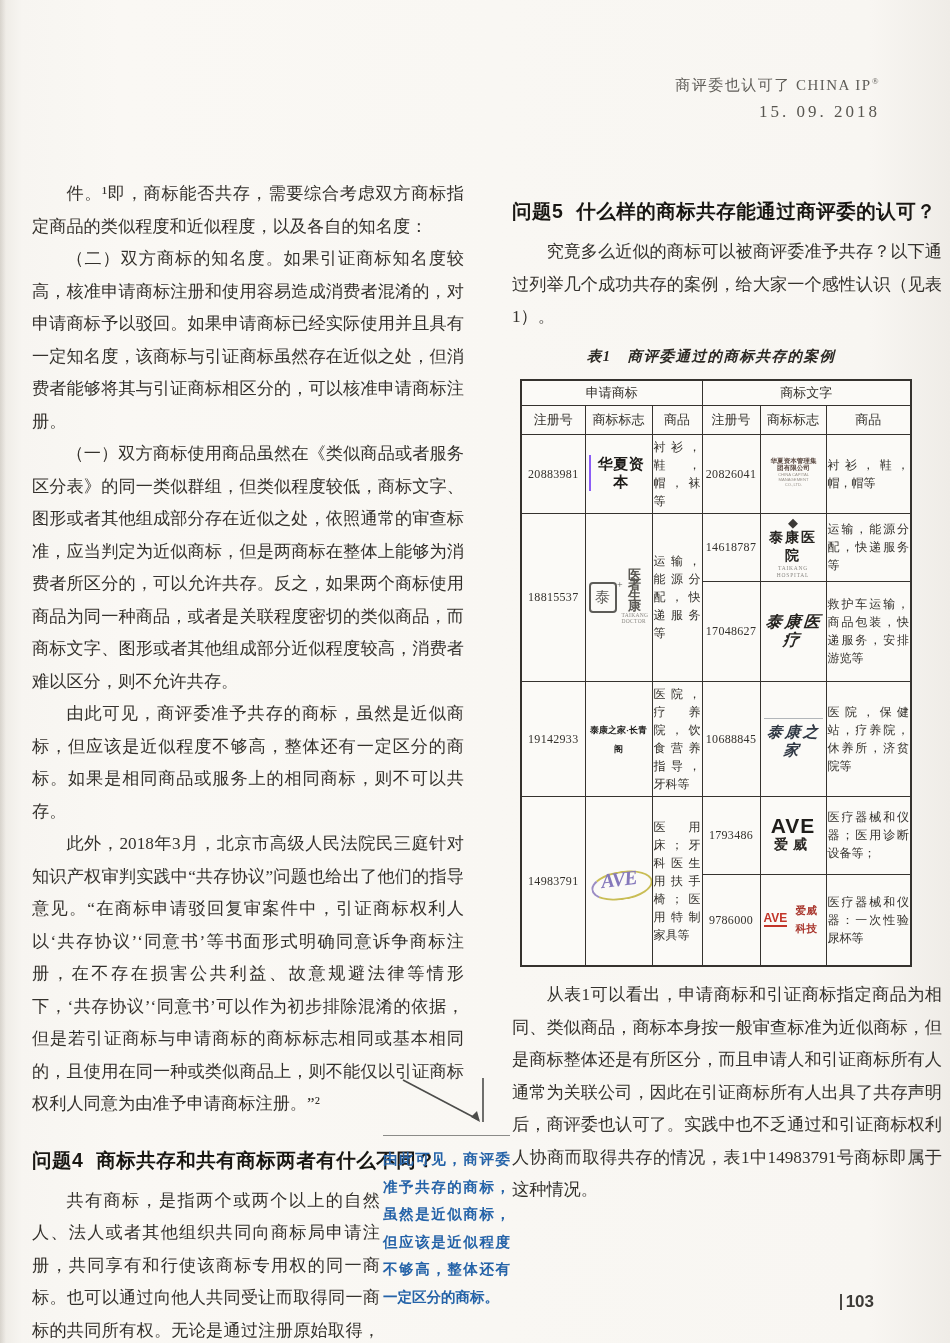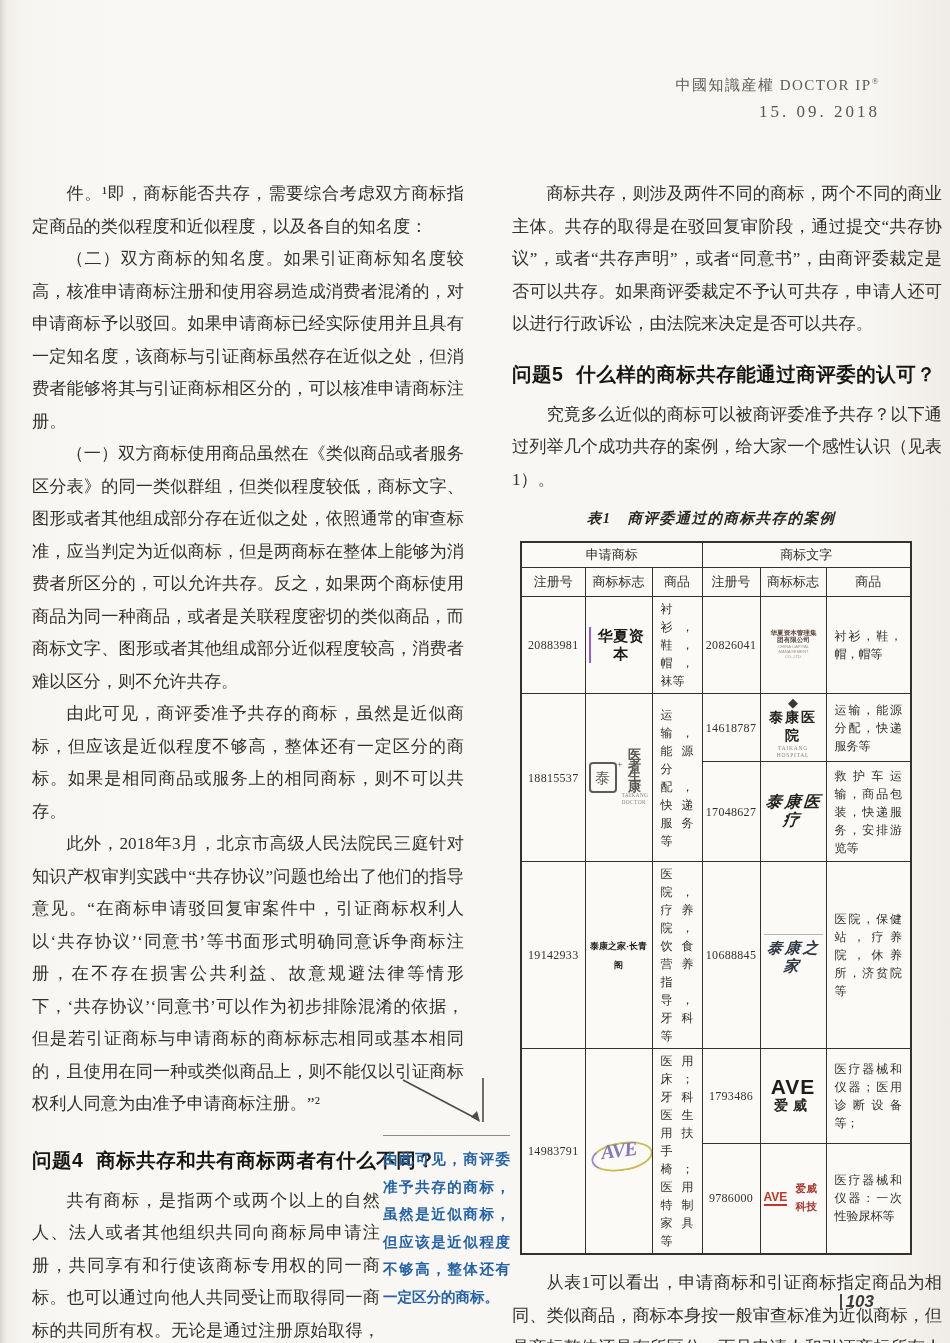--- a/index.html
+++ b/index.html
@@ -35,21 +35,21 @@
   
   .tbl-caption{font-size:14.5px;font-weight:bold;font-style:italic;text-align:center;
     letter-spacing:1.5px;margin:13px 0 6px 0;width:398px;color:#2b2823;}
   table.cases{border-collapse:collapse;margin-left:8px;width:390px;table-layout:fixed;
     font-size:12px;line-height:18px;background:#fbfaf7;}
   .cases th,.cases td{border:1px solid #35322e;padding:2px 3px;text-align:center;vertical-align:middle;
     overflow:hidden;}
   .cases{border:2px solid #35322e;margin-top:13px;}
   .cases th{font-weight:normal;font-size:13px;height:24px;}
   .cases .ghead th{height:20px;}
-  td.goods{text-align:justify;line-height:18px;padding:3px 8px;}
+  td.goods{text-align:justify;line-height:18px;padding:3px 1px;}
   td.num{font-size:12px;letter-spacing:.3px;}
 
   
   .mark-hxzb{font-family:"Liberation Sans",sans-serif;font-weight:bold;font-size:15px;
     border-left:2px solid #8b5cf6;padding-left:3px;display:inline-block;letter-spacing:.5px;color:#1d1b18;}
   .mark-tinyco{font-family:"Liberation Sans",sans-serif;font-weight:bold;font-size:8px;
     line-height:8px;color:#5d4b44;transform:scale(.82);transform-origin:center;}
   .mark-tinyco .en{display:block;font-size:6px;line-height:7px;font-weight:normal;color:#9a938c;
     transform:scale(.85);transform-origin:center;}
   .mark-tkdoc{display:flex;align-items:center;justify-content:center;gap:5px;}
@@ -74,30 +74,30 @@
   .mark-ave-big .ave{font-family:"Liberation Sans",sans-serif;font-weight:900;font-size:21px;
     letter-spacing:1px;line-height:20px;color:#1f1d1a;display:block;}
   .mark-ave-big .cn{font-size:14px;font-weight:bold;letter-spacing:5px;color:#2a2724;display:block;line-height:18px;}
   .mark-ave-red{display:flex;align-items:center;justify-content:center;gap:3px;}
   .ave-red{font-family:"Liberation Sans",sans-serif;font-weight:900;font-size:12px;color:#c23428;
     border-bottom:2.5px solid #c23428;line-height:12px;padding-bottom:1px;}
   .ave-red-cn{font-size:10.5px;font-weight:bold;color:#a8352c;letter-spacing:.5px;}
 
   
   .pagenum{position:absolute;right:76px;top:1292px;font-size:17px;color:#3d3b37;
-    font-family:"Liberation Sans",sans-serif;font-weight:bold;display:flex;align-items:center;gap:4px;font-style:italic;}
+    font-family:"Liberation Sans",sans-serif;font-weight:bold;display:flex;align-items:center;gap:4px;}
   .pagenum .bar{display:inline-block;width:1.5px;height:16px;background:#4a4844;}
 </style>
 </head>
 <body>
 
 <div class="page">
 
   <div class="masthead">
-    <div class="m1"><span>中國知識産權 DOCTOR IP</span><span class="reg">®</span></div>
+    <div class="m1"><span>商评委也认可了 CHINA IP</span><span class="reg">®</span></div>
     <div class="m2">15. 09. 2018</div>
   </div>
 
   <div class="col-left">
     <p class="body">件。¹即，商标能否共存，需要综合考虑双方商标指定商品的类似程度和近似程度，以及各自的知名度：</p>
     <p class="body">（二）双方商标的知名度。如果引证商标知名度较高，核准申请商标注册和使用容易造成消费者混淆的，对申请商标予以驳回。如果申请商标已经实际使用并且具有一定知名度，该商标与引证商标虽然存在近似之处，但消费者能够将其与引证商标相区分的，可以核准申请商标注册。</p>
     <p class="body">（一）双方商标使用商品虽然在《类似商品或者服务区分表》的同一类似群组，但类似程度较低，商标文字、图形或者其他组成部分存在近似之处，依照通常的审查标准，应当判定为近似商标，但是两商标在整体上能够为消费者所区分的，可以允许共存。反之，如果两个商标使用商品为同一种商品，或者是关联程度密切的类似商品，而商标文字、图形或者其他组成部分近似程度较高，消费者难以区分，则不允许共存。</p>
     <p class="body">由此可见，商评委准予共存的商标，虽然是近似商标，但应该是近似程度不够高，整体还有一定区分的商标。如果是相同商品或服务上的相同商标，则不可以共存。</p>
     <p class="body">此外，2018年3月，北京市高级人民法院民三庭针对知识产权审判实践中“共存协议”问题也给出了他们的指导意见。“在商标申请驳回复审案件中，引证商标权利人以‘共存协议’‘同意书’等书面形式明确同意诉争商标注册，在不存在损害公共利益、故意规避法律等情形下，‘共存协议’‘同意书’可以作为初步排除混淆的依据，但是若引证商标与申请商标的商标标志相同或基本相同的，且使用在同一种或类似商品上，则不能仅以引证商标权利人同意为由准予申请商标注册。”²</p>
     <div class="qhead">
@@ -110,21 +110,20 @@
     <svg width="118" height="52" viewBox="0 0 118 52">
       <line x1="100" y1="2" x2="100" y2="46" stroke="#4c4c4a" stroke-width="1.6"></line>
       <line x1="20" y1="4" x2="96" y2="44" stroke="#4c4c4a" stroke-width="1.6"></line>
       <polygon points="97,46 88,41 94,35" fill="#4c4c4a"></polygon>
     </svg>
     <div class="pq-rule"></div>
     <div class="pq-text">由此可见，商评委准予共存的商标，虽然是近似商标，但应该是近似程度不够高，整体还有一定区分的商标。</div>
   </div>
 
   <div class="col-right">
-    <p class="body">商标共存，则涉及两件不同的商标，两个不同的商业主体。共存的取得是在驳回复审阶段，通过提交“共存协议”，或者“共存声明”，或者“同意书”，由商评委裁定是否可以共存。如果商评委裁定不予认可共存，申请人还可以进行行政诉讼，由法院来决定是否可以共存。</p>
     <div class="qhead" style="margin-top:18px;">
       <span class="qlabel">问题5</span><span>什么样的商标共存能通过商评委的认可？</span>
     </div>
     <p class="body">究竟多么近似的商标可以被商评委准予共存？以下通过列举几个成功共存的案例，给大家一个感性认识（见表1）。</p>
 
     <div class="tbl-caption">表1　商评委通过的商标共存的案例</div>
 
     <table class="cases">
       <colgroup>
         <col style="width:64px">

